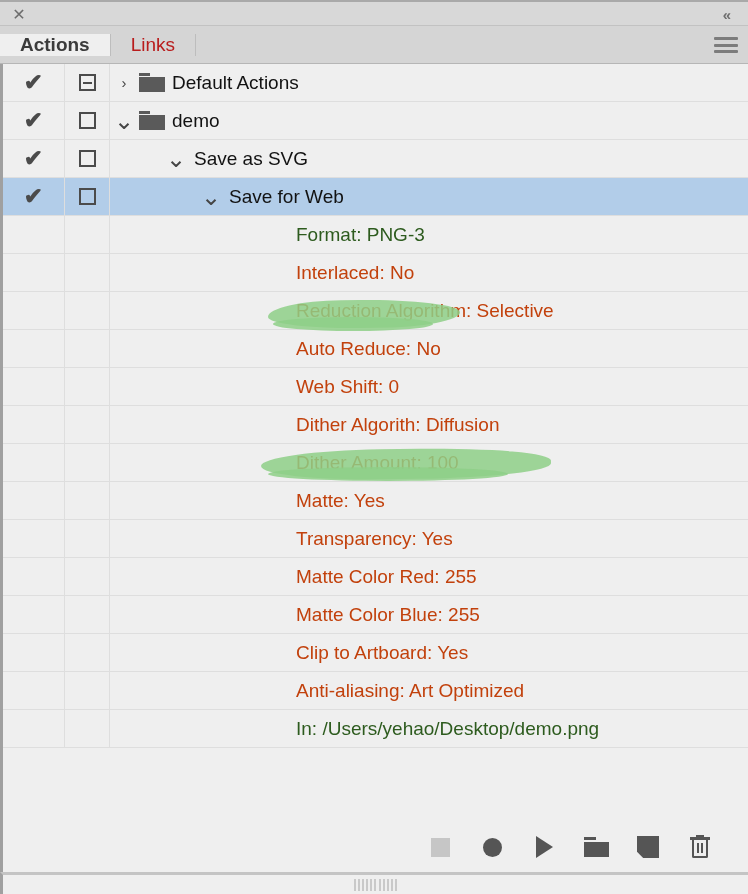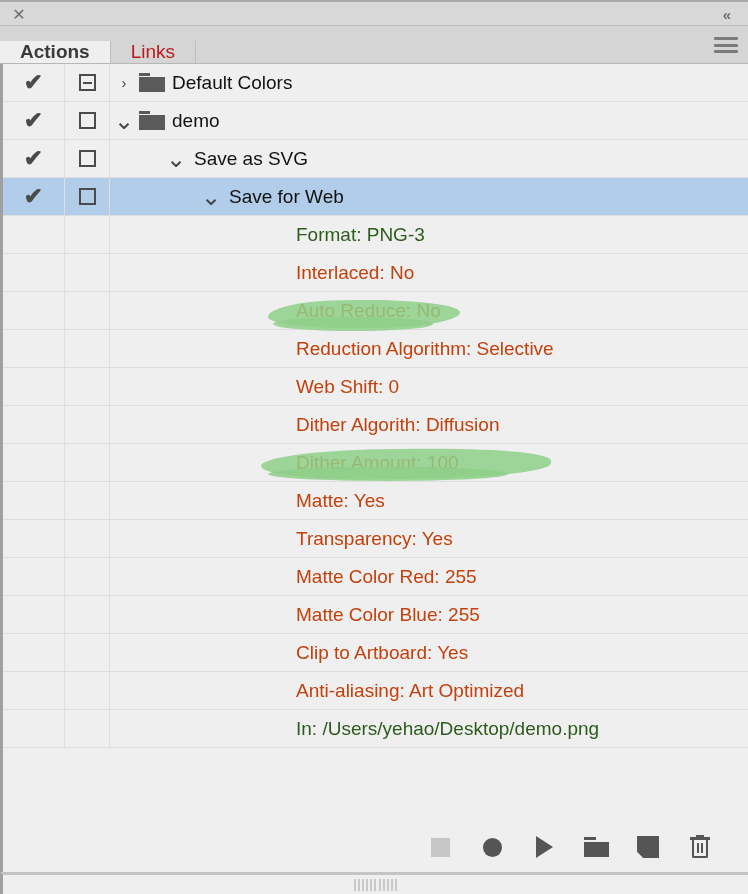--- a/index.html
+++ b/index.html
@@ -40,21 +40,21 @@
     text-align: center; font-weight: bold;
     cursor: pointer;
   }
 
   
   .tabbar {
     position: relative;
     height: 38px;
     background: #d5d5d5;
     border-bottom: 1px solid #b6b6b6;
-    display: flex; align-items: flex-end;
+    display: flex; align-items: center;
     flex: 0 0 auto;
   }
   .tab {
     display: flex; align-items: center;
     padding: 0 20px;
     font-size: 19px;
     color: #b91c1c;
     border-right: 1px solid #bdbdbd;
     cursor: pointer;
   }
@@ -285,21 +285,21 @@
           </div>
           <div class="col-box">
             <span class="box-glyph minus"></span>
           </div>
           <div class="row-body ind-0">
             <span class="twisty">›</span>
             <span class="folder-icon">
               <i class="tab-top"></i>
               <i class="body"></i>
             </span>
-            <span class="row-label">Default Colors</span>
+            <span class="row-label">Default Actions</span>
           </div>
         </div>
         <div class="row">
           <div class="col-check">
             <span class="check-glyph">✔</span>
           </div>
           <div class="col-box">
             <span class="box-glyph"></span>
           </div>
           <div class="row-body ind-0">
@@ -346,28 +346,28 @@
           <div class="col-check"></div>
           <div class="col-box"></div>
           <div class="row-body ind-p">
             <span class="row-label param">Interlaced: No</span>
           </div>
         </div>
         <div class="row">
           <div class="col-check"></div>
           <div class="col-box"></div>
           <div class="row-body ind-p">
+            <span class="row-label param">Reduction Algorithm: Selective</span>
+          </div>
+        </div>
+        <div class="row">
+          <div class="col-check"></div>
+          <div class="col-box"></div>
+          <div class="row-body ind-p">
             <span class="row-label param">Auto Reduce: No</span>
-          </div>
-        </div>
-        <div class="row">
-          <div class="col-check"></div>
-          <div class="col-box"></div>
-          <div class="row-body ind-p">
-            <span class="row-label param">Reduction Algorithm: Selective</span>
           </div>
         </div>
         <div class="row">
           <div class="col-check"></div>
           <div class="col-box"></div>
           <div class="row-body ind-p">
             <span class="row-label param">Web Shift: 0</span>
           </div>
         </div>
         <div class="row">

